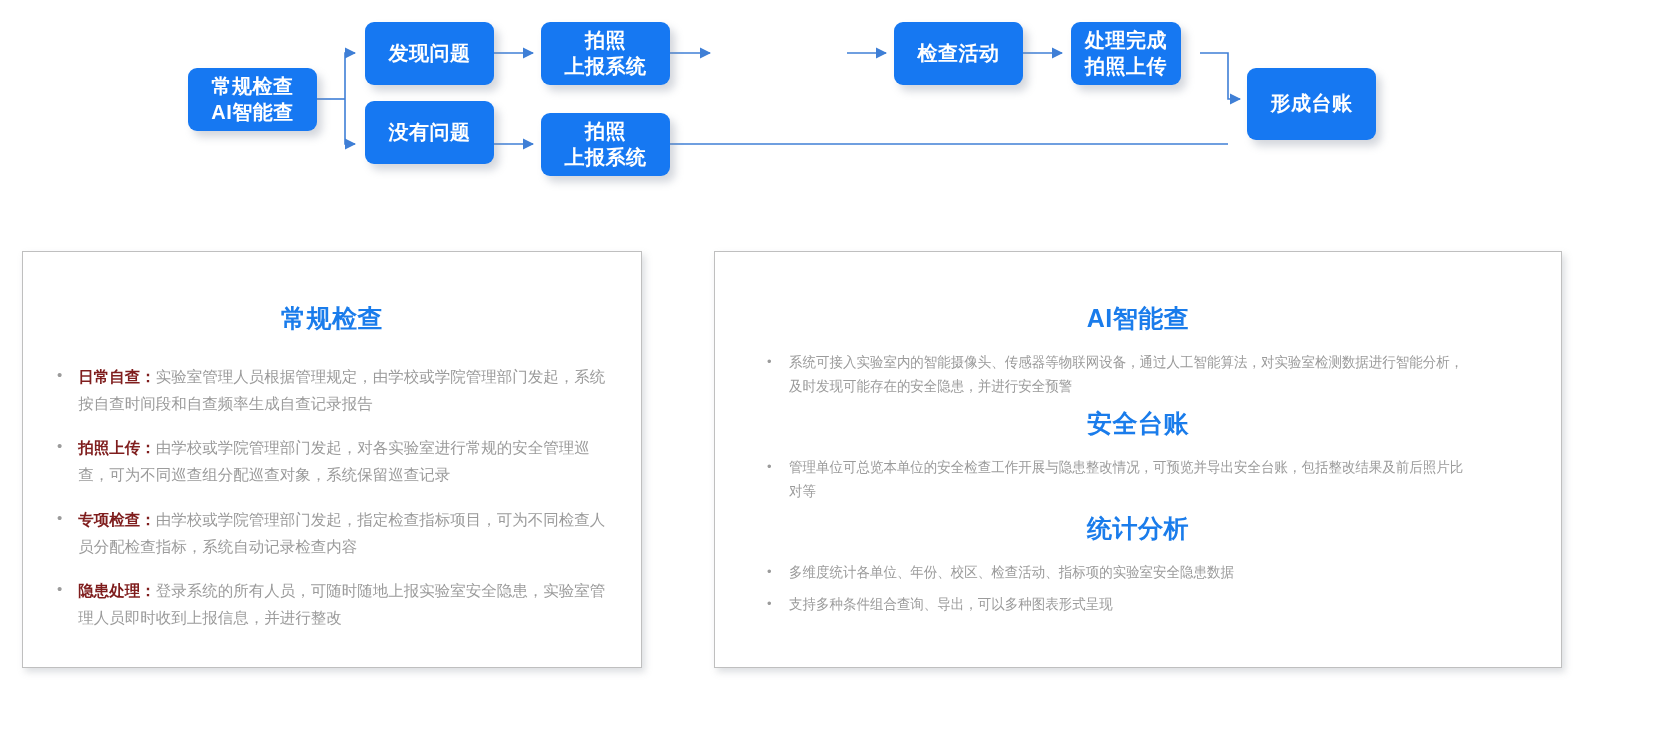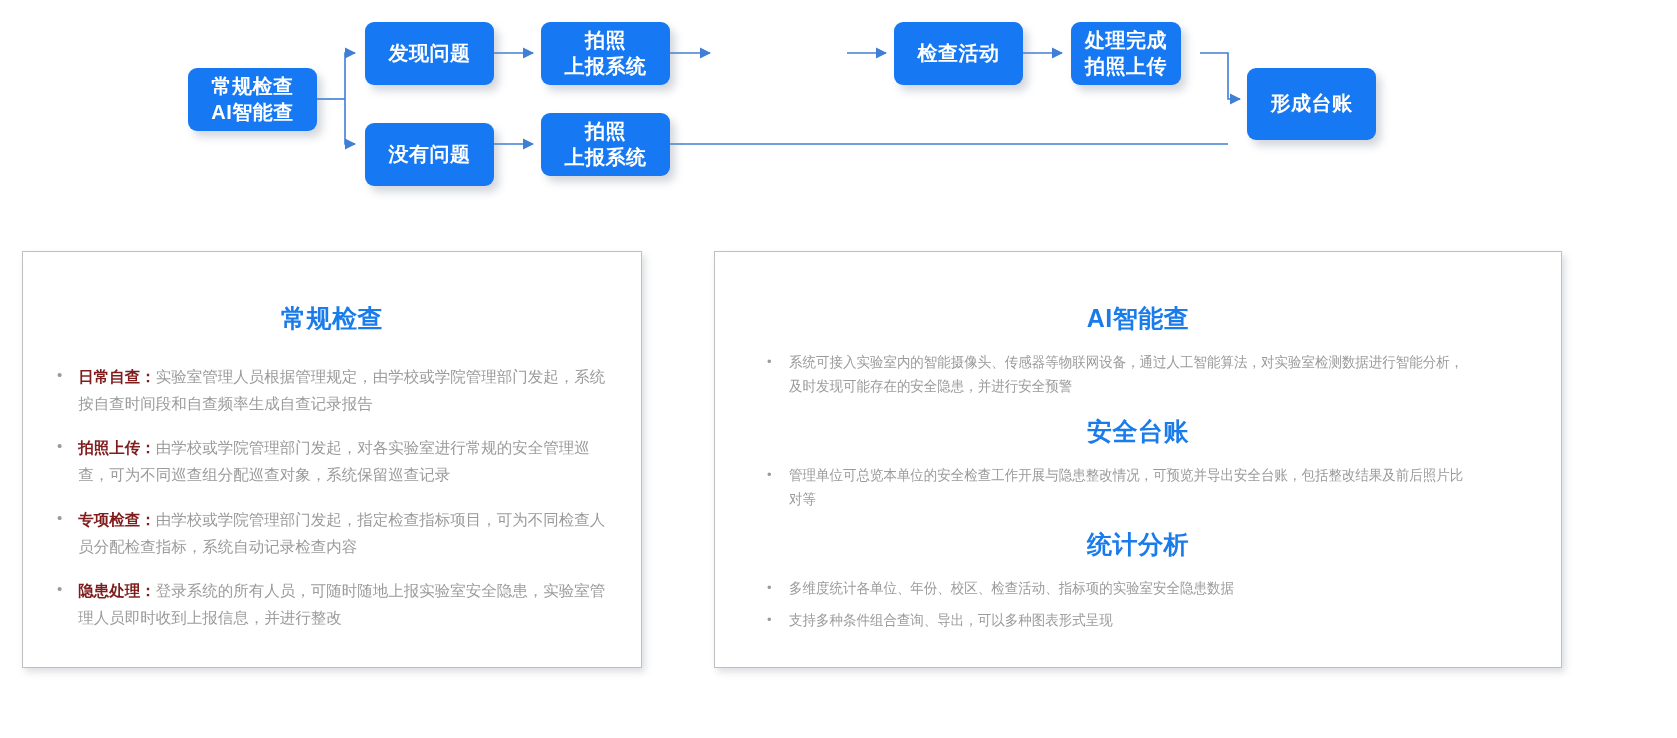--- a/index.html
+++ b/index.html
@@ -80,21 +80,21 @@
 
   
   #card-left .sec-title { font-size: 25px; margin-top: 50px; }
   #card-left .bullet-list { margin-top: 28px; padding: 0 30px 0 34px; }
   #card-left .bullet { font-size: 15.5px; line-height: 1.75; margin-bottom: 17px; }
   #card-left .dot { font-size: 15px; padding-top: 4px; margin-right: 16px; }
 
   
   #card-right .sec-title { font-size: 25px; }
   #card-right #t-ai { margin-top: 50px; }
-  #card-right .sec-title.mid { margin-top: 16px; }
+  #card-right .sec-title.mid { margin-top: 0; }
   #card-right .bullet-list { margin-top: 16px; padding: 0 36px 0 52px; }
   #card-right .bullet { font-size: 14.5px; line-height: 1.65; margin-bottom: 8px; }
   #card-right .dot { font-size: 13px; padding-top: 4px; margin-right: 17px; }
   #card-right .btext { transform: scaleX(0.93); transform-origin: left center; width: 107.5%; }
 </style>
 </head>
 <body>
 
 <div id="page">
 
@@ -126,21 +126,21 @@
 
     <div class="node" style="left:188px; top:68px;  width:129px; height:63px;">常规检查
 AI智能查</div>
     <div class="node" style="left:365px; top:22px;  width:129px; height:63px;">发现问题</div>
     <div class="node" style="left:541px; top:22px;  width:129px; height:63px;">拍照
 上报系统</div>
     <div class="node" style="left:894px; top:22px;  width:129px; height:63px;">检查活动</div>
     <div class="node" style="left:1071px;top:22px;  width:110px; height:63px;">处理完成
 拍照上传</div>
     <div class="node" style="left:1247px;top:68px;  width:129px; height:72px;">形成台账</div>
-    <div class="node" style="left:365px; top:123px; width:129px; height:63px;">没有问题</div>
+    <div class="node" style="left:365px; top:101px; width:129px; height:63px;">没有问题</div>
     <div class="node" style="left:541px; top:113px; width:129px; height:63px;">拍照
 上报系统</div>
   </div>
 
   <div class="card" id="card-left">
     <div class="card-inner">
       <div class="sec-title">常规检查</div>
       <ul class="bullet-list">
         <li class="bullet">
           <span class="dot">•</span>

